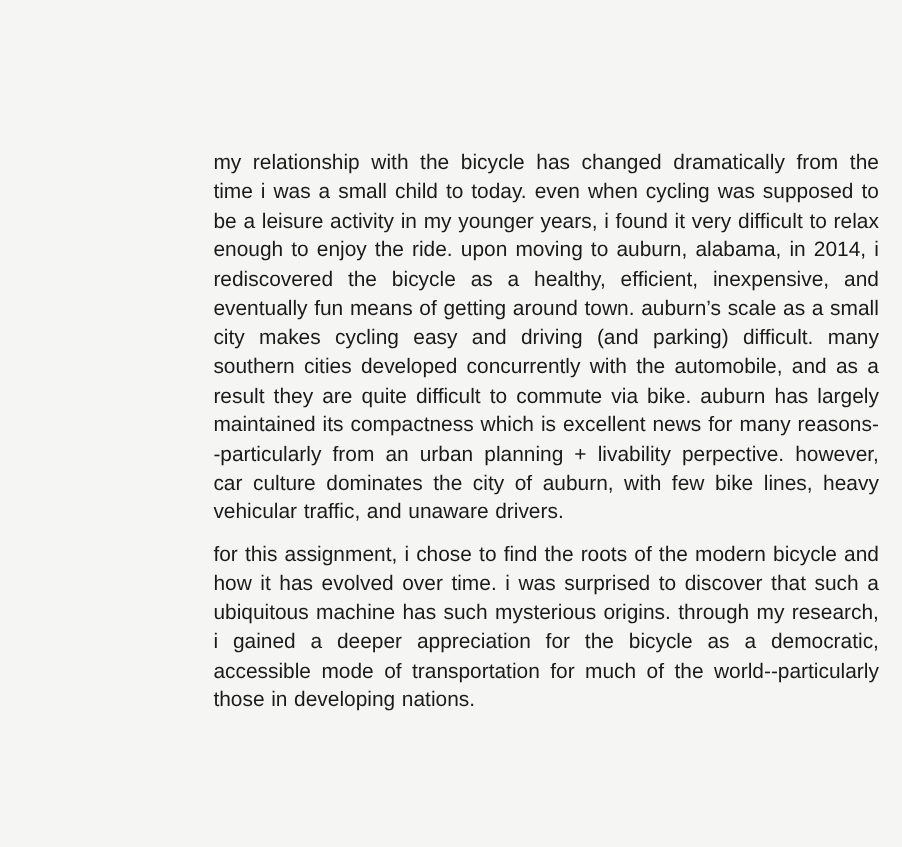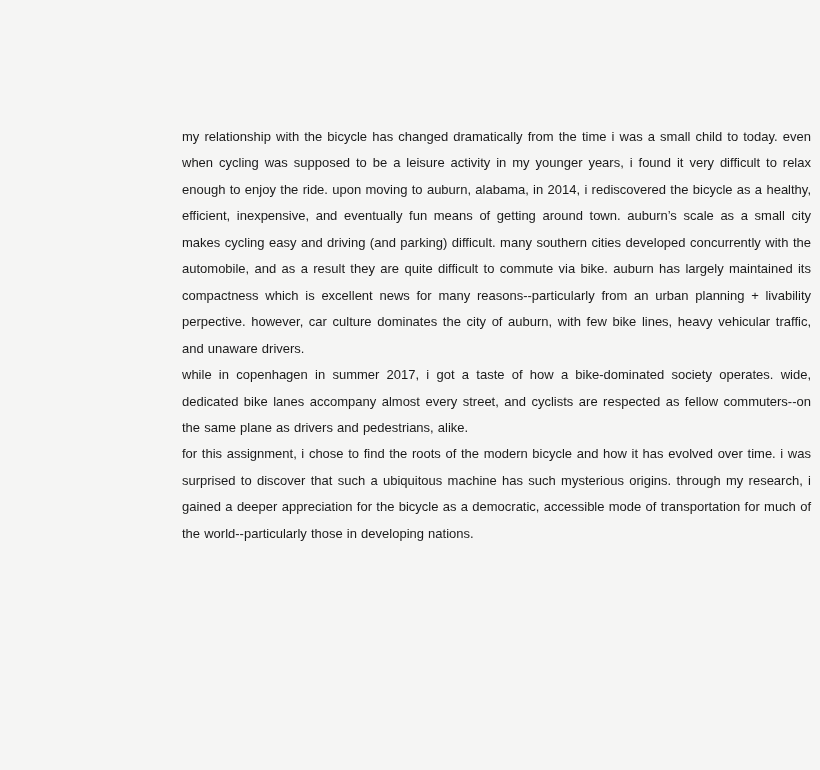--- a/index.html
+++ b/index.html
@@ -35,22 +35,22 @@
   }
 
   .body-column {
     position: absolute;
     left: 182px;
     top: 124px;
     width: 629px;
   }
 
   .para {
-    margin: 0;
-    font-size: 13px;
+    margin: 12px;
+    font-size: 19px;
     line-height: 26.45px;
     text-align: justify;
     text-justify: inter-word;
     color: #1a1a1a;
     -webkit-hyphens: none;
     hyphens: none;
   }
 
   .bold-run {
     font-weight: normal;
@@ -64,19 +64,18 @@
 </head>
 <body style="background: rgb(245, 245, 244);">
 
 <div class="page">
 
 
   <div class="body-column">
 
     <p class="para spaced" style="color: rgb(26, 26, 26);">my relationship with the bicycle has changed dramatically from the time i was a small child to today.  even when cycling was supposed to be a leisure activity in my younger years, i found it very difficult to relax enough to enjoy the ride.  upon moving to auburn, alabama, in 2014, i rediscovered the bicycle as a healthy, efficient, inexpensive, and eventually fun means of getting around town.  auburn’s scale as a small city makes cycling easy and driving (and parking) difficult. many southern cities developed concurrently with the automobile, and as a result they are quite difficult to commute via bike.  auburn has largely maintained its compactness which is excellent news for many reasons--particularly from an urban planning + livability perpective.  however, car culture dominates the city of auburn, with few bike lines, heavy vehicular traffic, and unaware drivers.</p>
 
-    <p class="para spaced" style="color: rgb(26, 26, 26);">while in copenhagen in summer 2017, i got a taste of how a bike-dominated society operates.   wide, dedicated bike lanes accompany almost every street, and cyclists are respected as fellow commuters--on the same plane as drivers and pedestrians, alike.</p>
 
     <p class="para spaced" style="color: rgb(26, 26, 26);"><span>for this assignment, i chose to find the roots of the modern bicycle and how it has evolved over time.  i was surprised to discover that such a ubiquitous machine has such mysterious origins.  </span><span class="bold-run">through my research, i gained a deeper appreciation for the bicycle as a democratic, accessible mode of transportation for much of the world--particularly those in developing nations.</span></p>
 
   </div>
 
 </div>
 
 </body></html>

